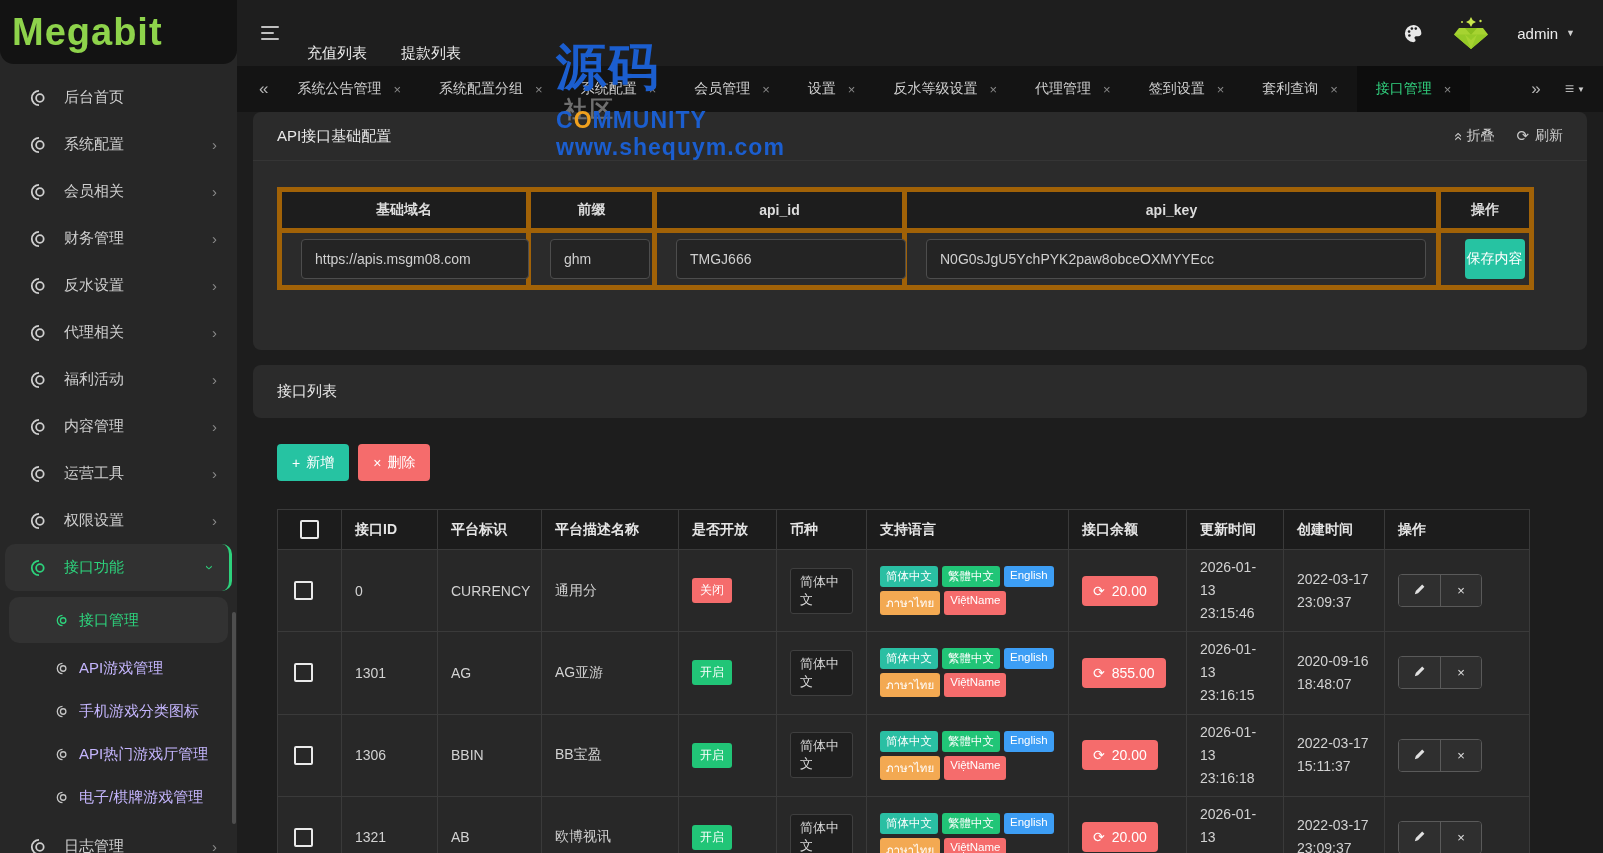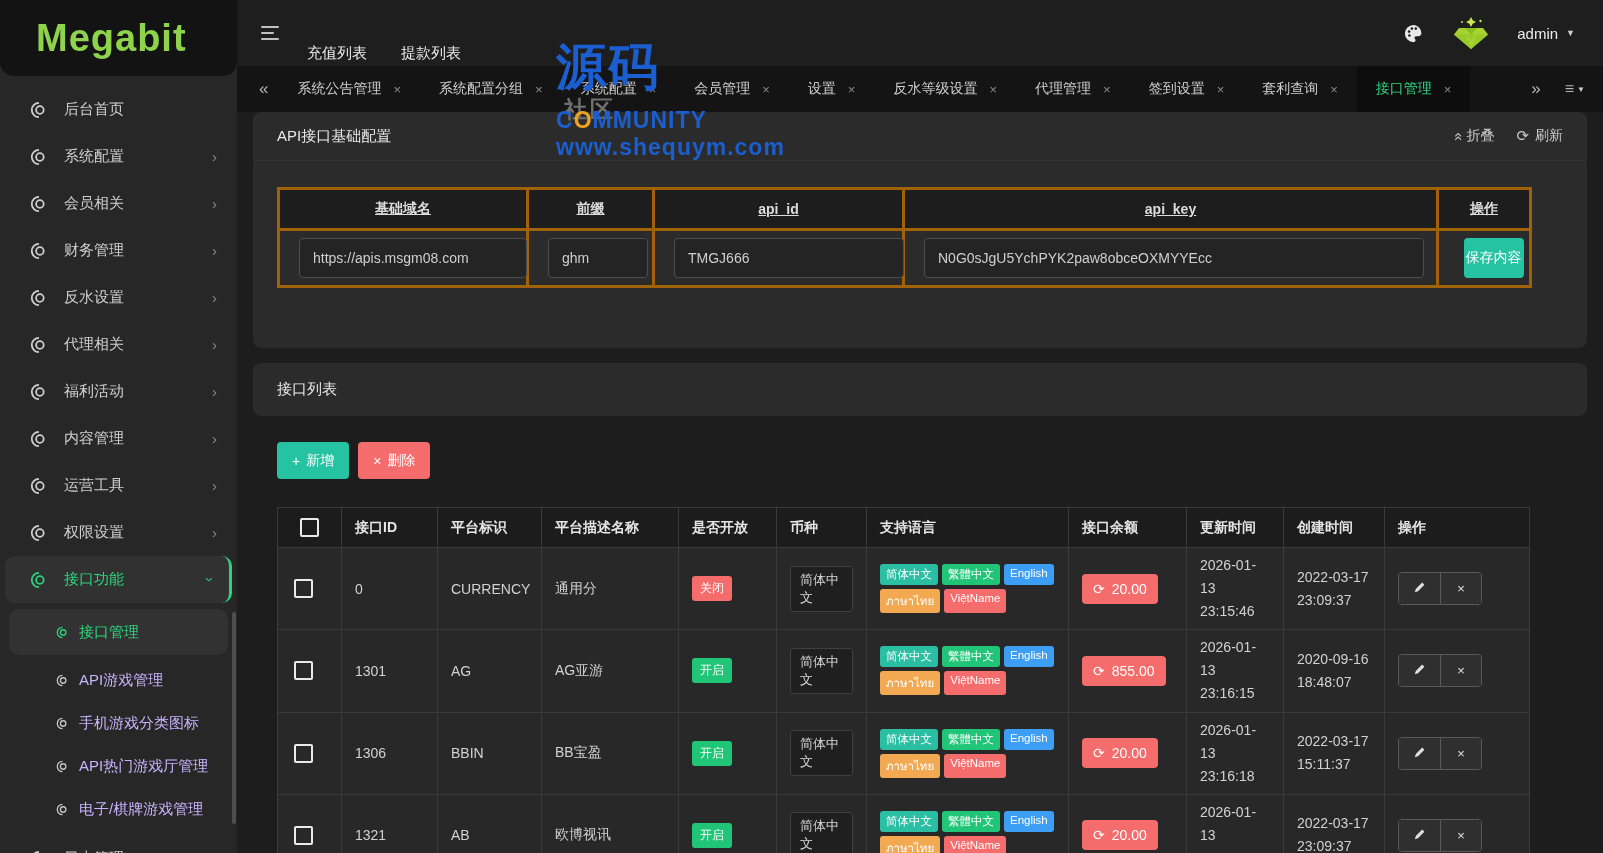--- a/index.html
+++ b/index.html
@@ -2,21 +2,21 @@
 <html><head>
 <meta charset="utf-8">
 <style>
   * { margin:0; padding:0; box-sizing:border-box; }
   html,body { width:1603px; height:853px; overflow:hidden; background:#1d1d1d;
     font-family:"Liberation Sans","DejaVu Sans",sans-serif; }
   .app { display:flex; width:1603px; height:853px; }
 
   
   .sidebar { position:relative; width:237px; height:853px; background:#272727; flex:0 0 237px; overflow:hidden; }
-  .logo-block { height:76px; background:#131313; border-radius:0 0 14px 14px; display:flex; align-items:center; padding-left:36px; }
+  .logo-block { height:64px; background:#131313; border-radius:0 0 14px 14px; display:flex; align-items:center; padding-left:12px; }
   .logo-text { color:#8ed34b; font-size:38px; font-weight:bold; letter-spacing:1px; }
   .side-menu { padding-top:10px; }
   .side-item { height:47px; display:flex; align-items:center; padding:0 20px 0 30px; color:#cfcfcf; font-size:15px; cursor:pointer; }
   .side-item .mi { display:inline-flex; color:#cfcfcf; margin-right:16px; }
   .side-item .chev { margin-left:auto; color:#8a8a8a; font-size:15px; }
   .side-item.active { margin:0 5px; padding:0 16px 0 25px; background:#313131; border-radius:10px;
       border-right:3px solid #2dd27c; color:#2dd27c; }
   .side-item.active .mi { color:#2dd27c; }
   .side-item.active .chev { color:#2dd27c; transform:rotate(90deg); }
   .submenu { padding:6px 0 4px; }
@@ -54,21 +54,21 @@
   .card-head { height:49px; display:flex; align-items:center; padding:0 24px;
       border-bottom:1px solid rgba(255,255,255,0.05); }
   .card-title { color:#e8e8e8; font-size:15px; }
   .card-actions { margin-left:auto; display:flex; gap:22px; }
   .hbtn { display:flex; align-items:center; gap:6px; color:#c9c9c9; font-size:14px; cursor:pointer; }
   .rot-down { display:inline-block; transform:rotate(-90deg); font-size:15px; color:#c9c9c9; }
   .ref-ico { font-size:15px; color:#c9c9c9; }
 
   .panel1-body { padding:26px 24px 60px; }
   table.cfg { border-collapse:collapse; table-layout:fixed; width:1252px; }
-  table.cfg th, table.cfg td { border:3px solid #a16207;text-decoration:underline; }
+  table.cfg th, table.cfg td { border:5px solid #a16207; }
   table.cfg th { height:41px; background:#1d1d1d; color:#dcdcdc; font-size:14px; font-weight:bold; text-align:center; }
   table.cfg td { height:57px; background:#2b2b2b; padding-left:19px; }
   .inp { background:#242424; border:1px solid #4d4d4d; border-radius:4px; height:40px; color:#cfcfcf;
       font-size:14px; padding:0 13px; font-family:inherit; }
   .btn { border:none; border-radius:4px; color:#fff; font-size:14px; font-family:inherit; cursor:pointer;
       display:inline-flex; align-items:center; justify-content:center; gap:6px; }
   .btn-teal { background:#26c3a2; }
   .btn-red { background:#f56c6c; }
   .save-btn { width:60px; height:40px; }
   td.op-cell { text-align:center; padding-left:0; }

